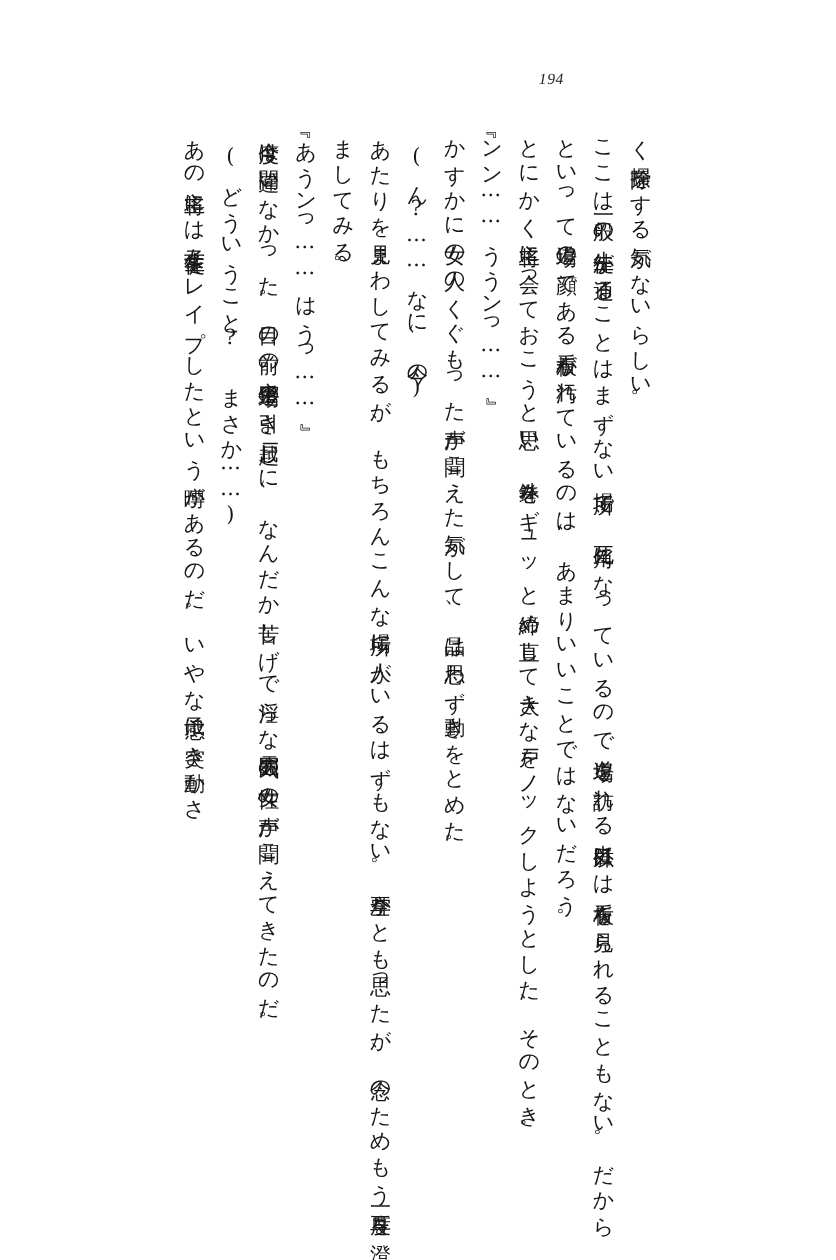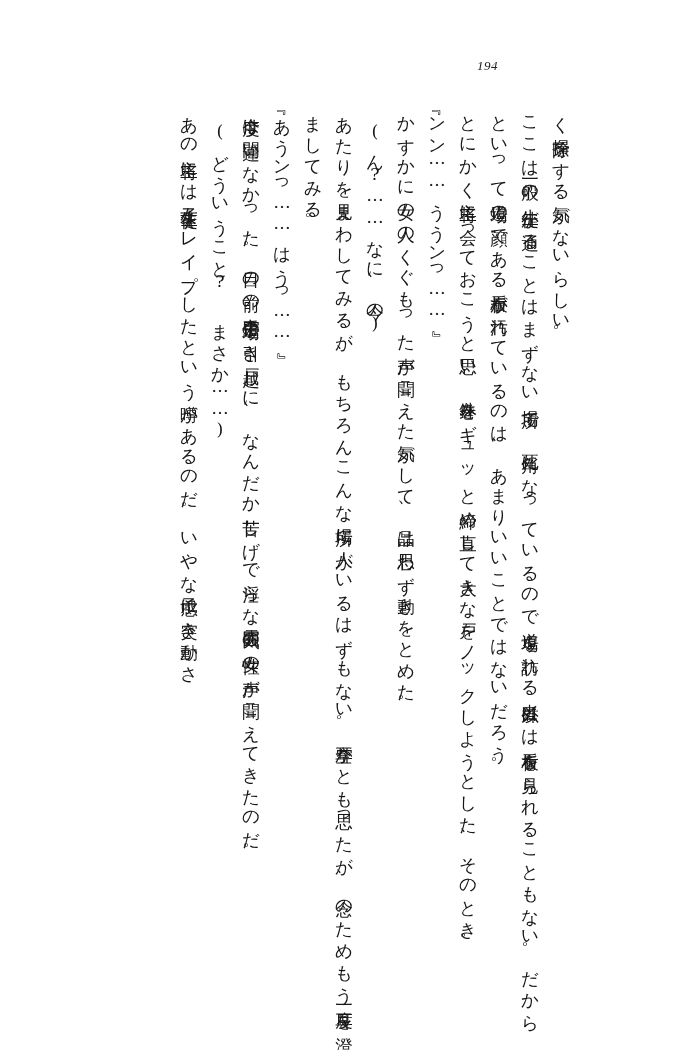--- a/index.html
+++ b/index.html
@@ -8,21 +8,20 @@
     background: #ffffff;
   }
   .page {
     position: relative;
     width: 576px;
     height: 1050px;
     background: #ffffff;
     overflow: hidden;
     font-family: "DejaVu Serif", serif;
     color: #1a1a1a;
-    margin-left: 28px;
   }
   .page-number {
     position: absolute;
     top: 58px;
     right: 106px;
     font-size: 13px;
     font-style: italic;
     font-family: "Liberation Serif", serif;
     color: #222;
     letter-spacing: 0.5px;

